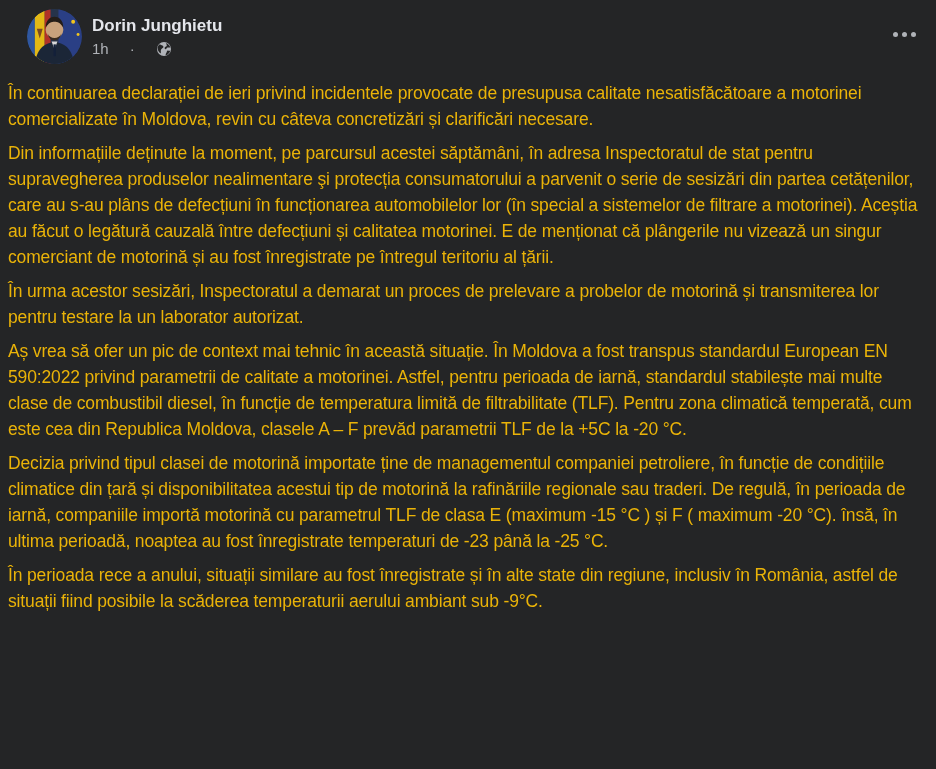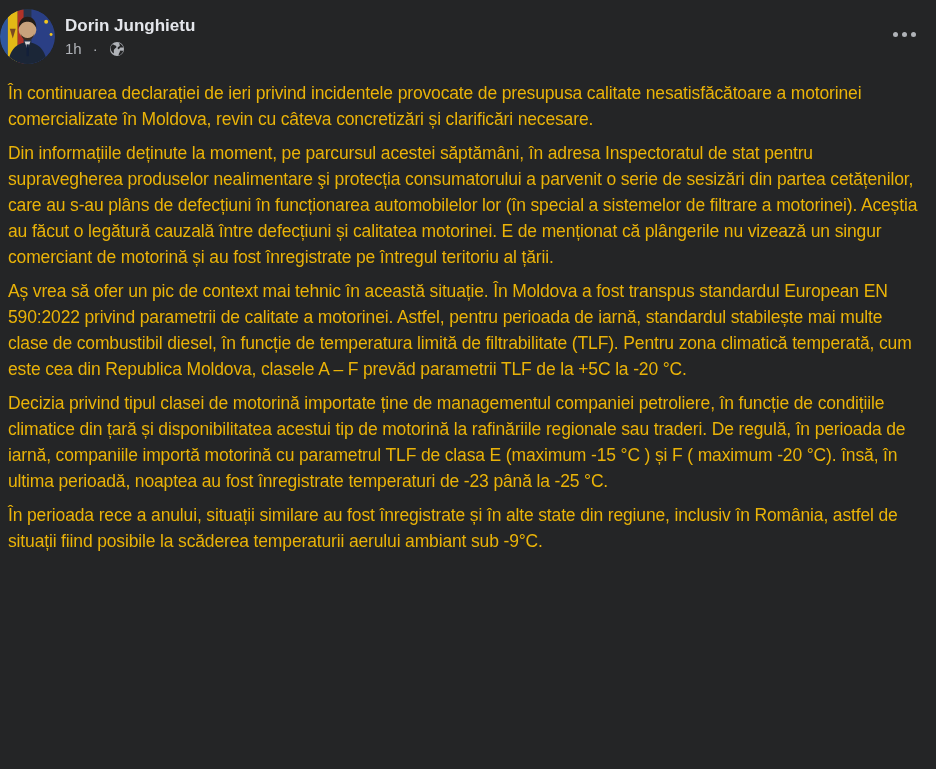--- a/index.html
+++ b/index.html
@@ -7,21 +7,21 @@
   body {
     background: #242526;
     font-family: "Liberation Sans", "DejaVu Sans", sans-serif;
     color: #e4e6eb;
   }
   .post { width: 936px; height: 769px; background: #242526; position: relative; }
 
   .post-header {
     display: flex;
     align-items: center;
-    padding: 9px 16px 6px 0;
+    padding: 9px 16px 6px 27px;
     position: relative;
     text-align: center;
   }
   .avatar {
     width: 55px; height: 55px;
     border-radius: 50%;
     overflow: hidden;
     flex-shrink: 0;
     cursor: pointer;
     background: #26334a;
@@ -31,21 +31,21 @@
   .author-name {
     font-size: 17px;
     font-weight: 700;
     color: #e4e6eb;
     line-height: 21px;
     cursor: pointer;
   }
   .meta-row {
     display: flex;
     align-items: center;
-    gap: 11px;
+    gap: 21px;
     margin-top: 3px;
     color: #b0b3b8;
     font-size: 15px;
     line-height: 19px;
   }
   .meta-time { cursor: pointer; }
   .meta-dot { color: #b0b3b8; }
   .globe { display: inline-flex; align-items: center; }
 
   .more-btn {
@@ -128,18 +128,19 @@
     <div class="more-btn" title="">
       <span></span>
       <span></span>
       <span></span>
     </div>
   </div>
 
   <div class="post-body">
     <p>În continuarea declarației de ieri privind incidentele provocate de presupusa calitate nesatisfăcătoare a motorinei comercializate în Moldova, revin cu câteva concretizări și clarificări necesare.</p>
     <p>Din informațiile deținute la moment, pe parcursul acestei săptămâni, în adresa Inspectoratul de stat pentru supravegherea produselor nealimentare şi protecția consumatorului a parvenit o serie de sesizări din partea cetățenilor, care au s-au plâns de defecțiuni în funcționarea automobilelor lor (în special a sistemelor de filtrare a motorinei). Aceștia au făcut o legătură cauzală între defecțiuni și calitatea motorinei. E de menționat că plângerile nu vizează un singur comerciant de motorină și au fost înregistrate pe întregul teritoriu al țării.</p>
+    <p>În urma acestor sesizări, Inspectoratul a demarat un proces de prelevare a probelor de motorină și transmiterea lor pentru testare la un laborator autorizat.</p>
     <p>Aș vrea să ofer un pic de context mai tehnic în această situație. În Moldova a fost transpus standardul European EN 590:2022 privind parametrii de calitate a motorinei. Astfel, pentru perioada de iarnă, standardul stabilește mai multe clase de combustibil diesel, în funcție de temperatura limită de filtrabilitate (TLF). Pentru zona climatică temperată, cum este cea din Republica Moldova, clasele A – F prevăd parametrii TLF de la +5C la -20 °C.</p>
     <p>Decizia privind tipul clasei de motorină importate ține de managementul companiei petroliere, în funcție de condițiile climatice din țară și disponibilitatea acestui tip de motorină la rafinăriile regionale sau traderi. De regulă, în perioada de iarnă, companiile importă motorină cu parametrul TLF de clasa E (maximum -15 °C ) și F ( maximum -20 °C). însă, în ultima perioadă, noaptea au fost înregistrate temperaturi de -23 până la -25 °C.</p>
     <p>În perioada rece a anului, situații similare au fost înregistrate și în alte state din regiune, inclusiv în România, astfel de situații fiind posibile la scăderea temperaturii aerului ambiant sub -9°C.</p>
   </div>
 
 </div>
 
 </body></html>

